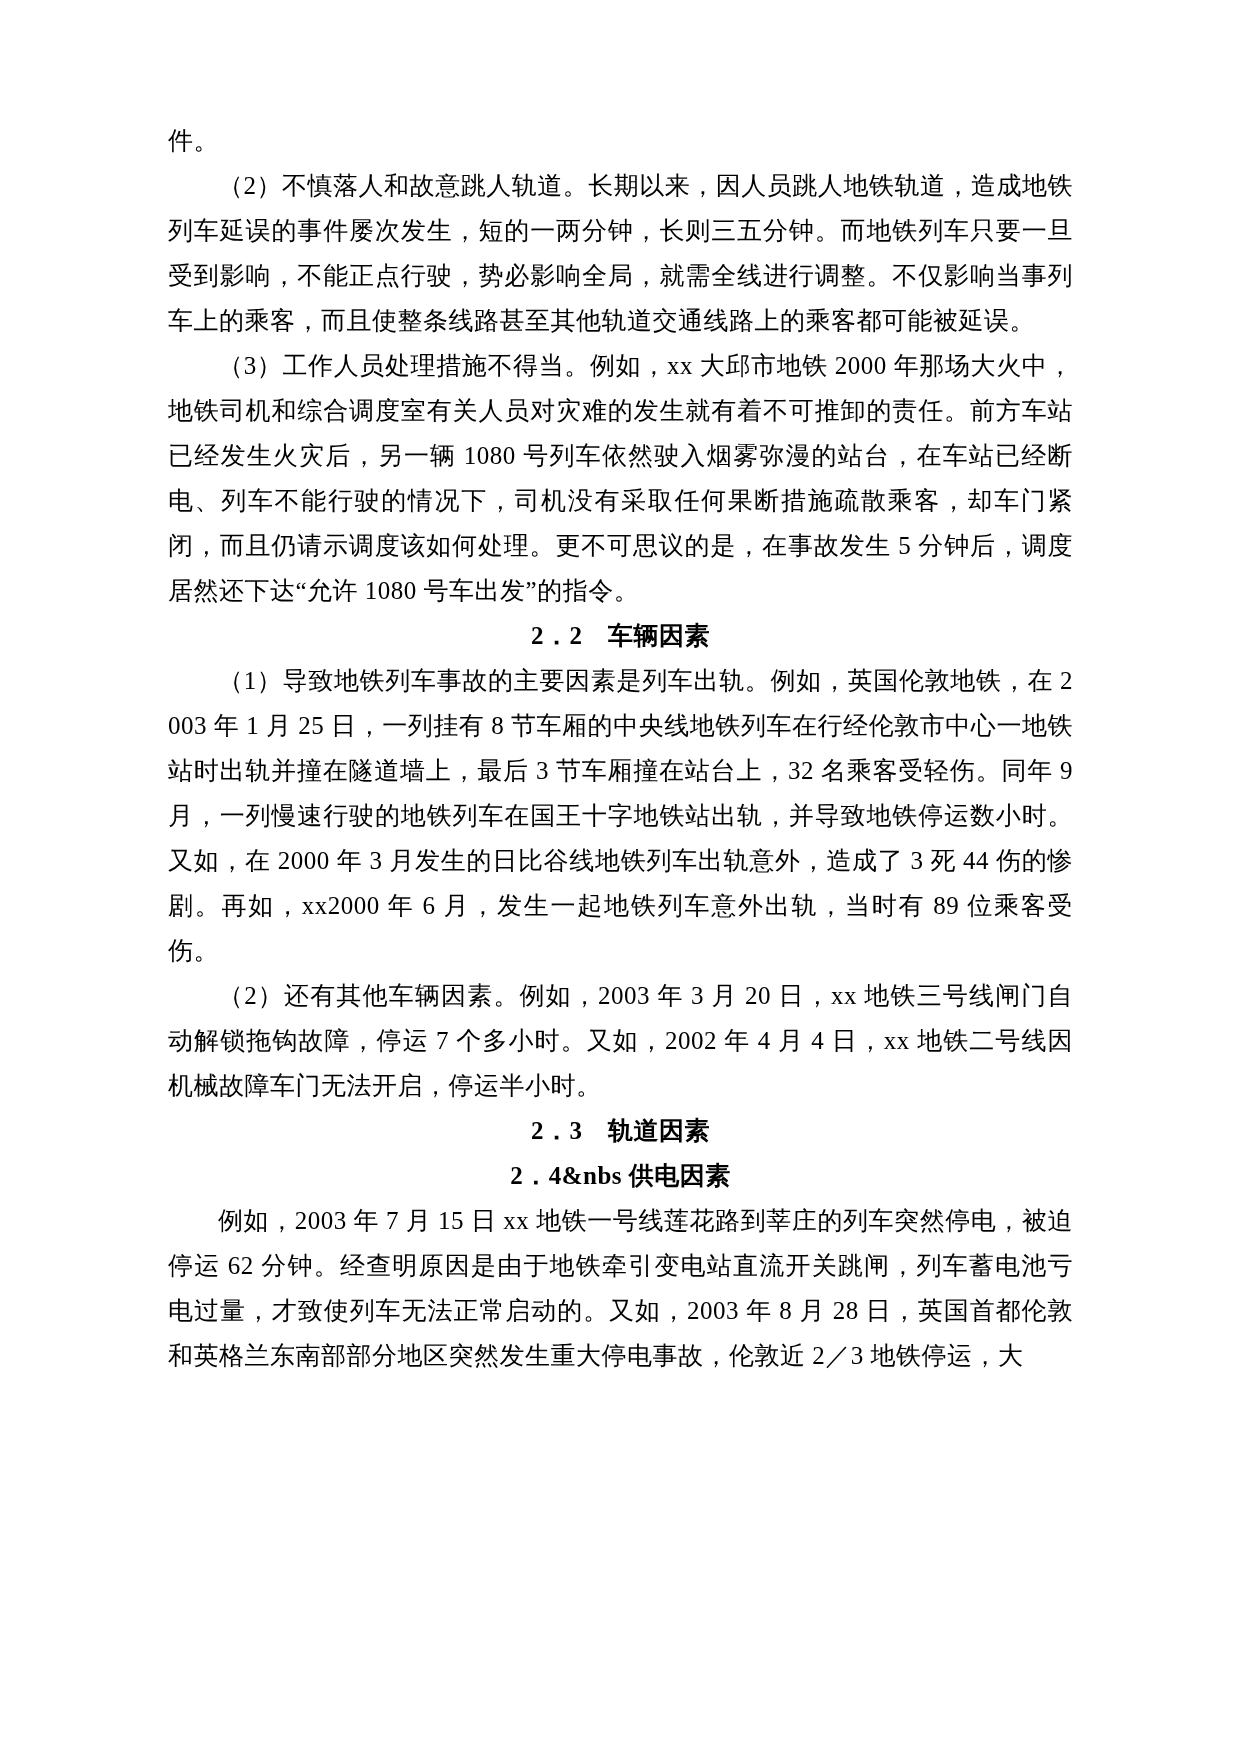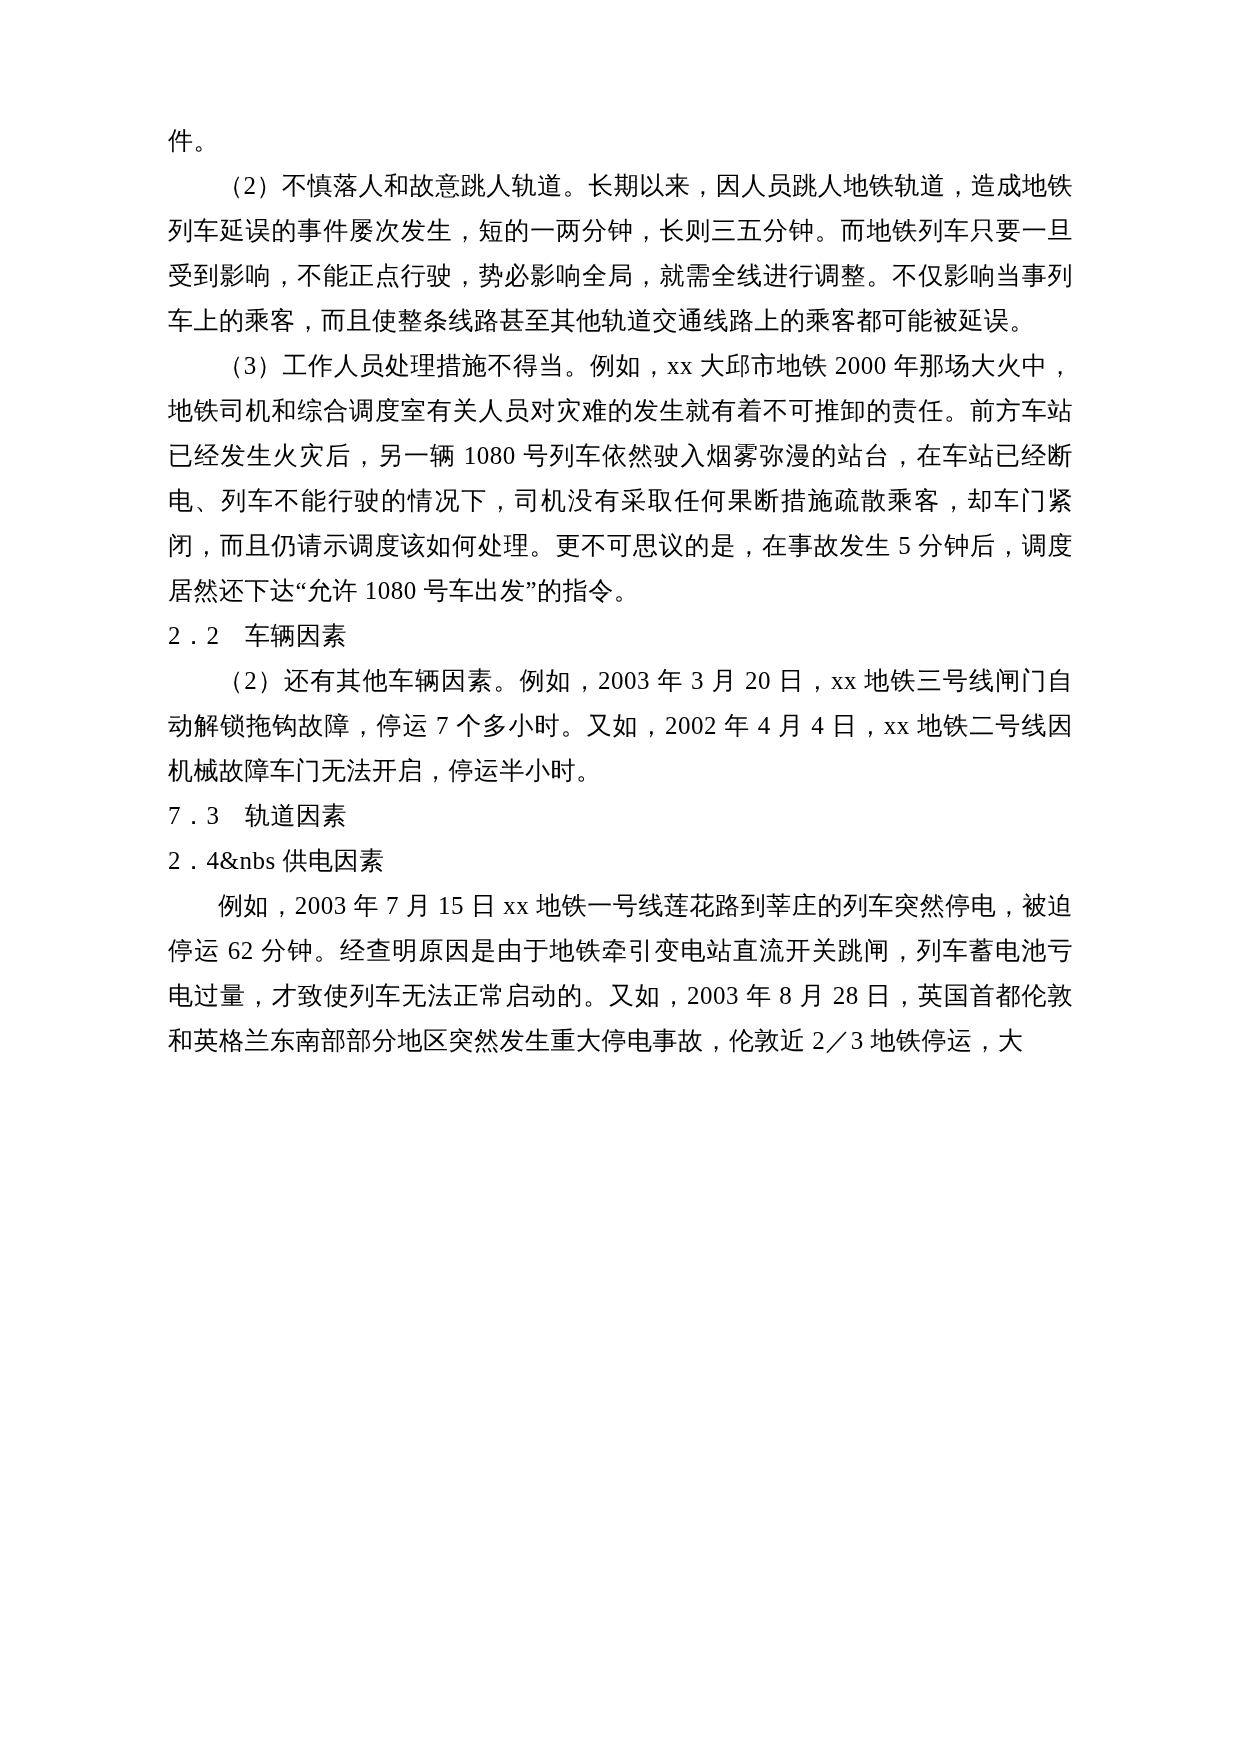--- a/index.html
+++ b/index.html
@@ -31,30 +31,32 @@
     text-justify: inter-ideograph;
     word-break: break-all;
     letter-spacing: 0.5px;
   }
   .para.indent {
     text-indent: 2em;
     font-family: Liberation Serif, serif;
   }
   .para.heading {
     text-indent: 0;
-    text-align: left;
+    text-align: center;
+    font-weight: bold;
   }
 </style>
 </head>
 <body>
 
 <div class="page">
   <div class="document-body">
       <p class="para">件。</p>
       <p class="para indent">（2）不慎落人和故意跳人轨道。长期以来，因人员跳人地铁轨道，造成地铁列车延误的事件屡次发生，短的一两分钟，长则三五分钟。而地铁列车只要一旦受到影响，不能正点行驶，势必影响全局，就需全线进行调整。不仅影响当事列车上的乘客，而且使整条线路甚至其他轨道交通线路上的乘客都可能被延误。</p>
       <p class="para indent">（3）工作人员处理措施不得当。例如，xx 大邱市地铁 2000 年那场大火中，地铁司机和综合调度室有关人员对灾难的发生就有着不可推卸的责任。前方车站已经发生火灾后，另一辆 1080 号列车依然驶入烟雾弥漫的站台，在车站已经断电、列车不能行驶的情况下，司机没有采取任何果断措施疏散乘客，却车门紧闭，而且仍请示调度该如何处理。更不可思议的是，在事故发生 5 分钟后，调度居然还下达“允许 1080 号车出发”的指令。</p>
       <p class="para heading">2．2　车辆因素</p>
+      <p class="para indent">（1）导致地铁列车事故的主要因素是列车出轨。例如，英国伦敦地铁，在 2003 年 1 月 25 日，一列挂有 8 节车厢的中央线地铁列车在行经伦敦市中心一地铁站时出轨并撞在隧道墙上，最后 3 节车厢撞在站台上，32 名乘客受轻伤。同年 9 月，一列慢速行驶的地铁列车在国王十字地铁站出轨，并导致地铁停运数小时。又如，在 2000 年 3 月发生的日比谷线地铁列车出轨意外，造成了 3 死 44 伤的惨剧。再如，xx2000 年 6 月，发生一起地铁列车意外出轨，当时有 89 位乘客受伤。</p>
       <p class="para indent">（2）还有其他车辆因素。例如，2003 年 3 月 20 日，xx 地铁三号线闸门自动解锁拖钩故障，停运 7 个多小时。又如，2002 年 4 月 4 日，xx 地铁二号线因机械故障车门无法开启，停运半小时。</p>
-      <p class="para heading">7．3　轨道因素</p>
+      <p class="para heading">2．3　轨道因素</p>
       <p class="para heading">2．4&amp;nbs 供电因素</p>
       <p class="para indent">例如，2003 年 7 月 15 日 xx 地铁一号线莲花路到莘庄的列车突然停电，被迫停运 62 分钟。经查明原因是由于地铁牵引变电站直流开关跳闸，列车蓄电池亏电过量，才致使列车无法正常启动的。又如，2003 年 8 月 28 日，英国首都伦敦和英格兰东南部部分地区突然发生重大停电事故，伦敦近 2／3 地铁停运，大</p>
     </div>
 </div>
 
 </body></html>

